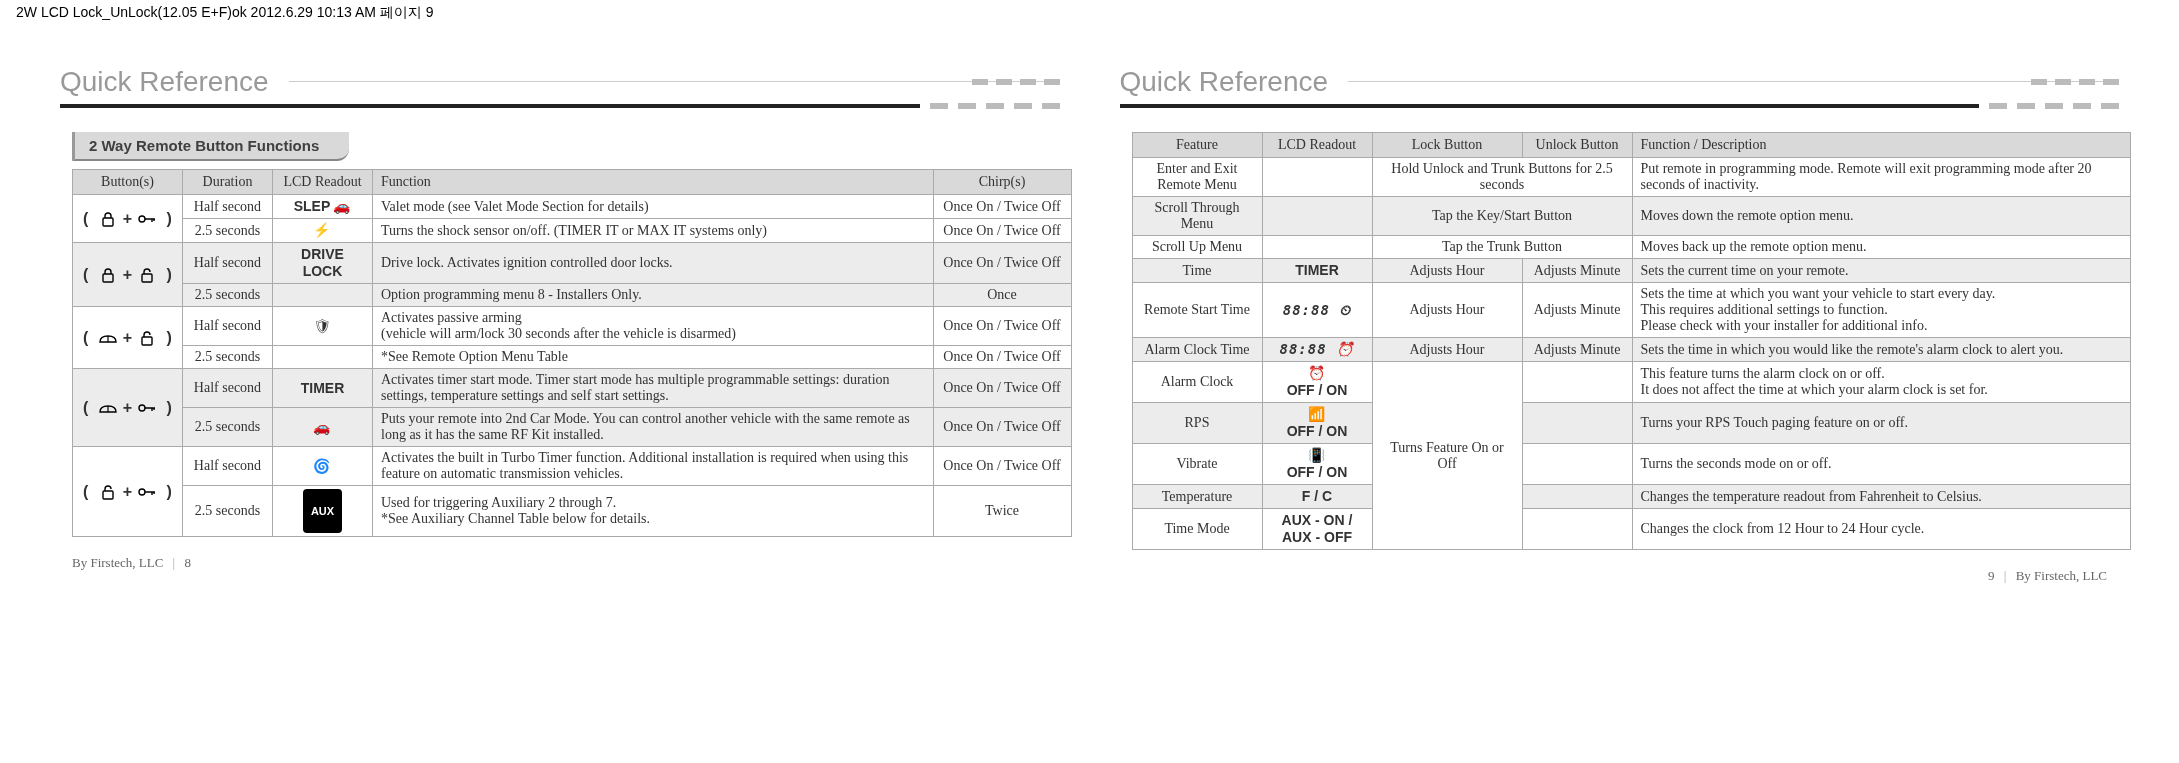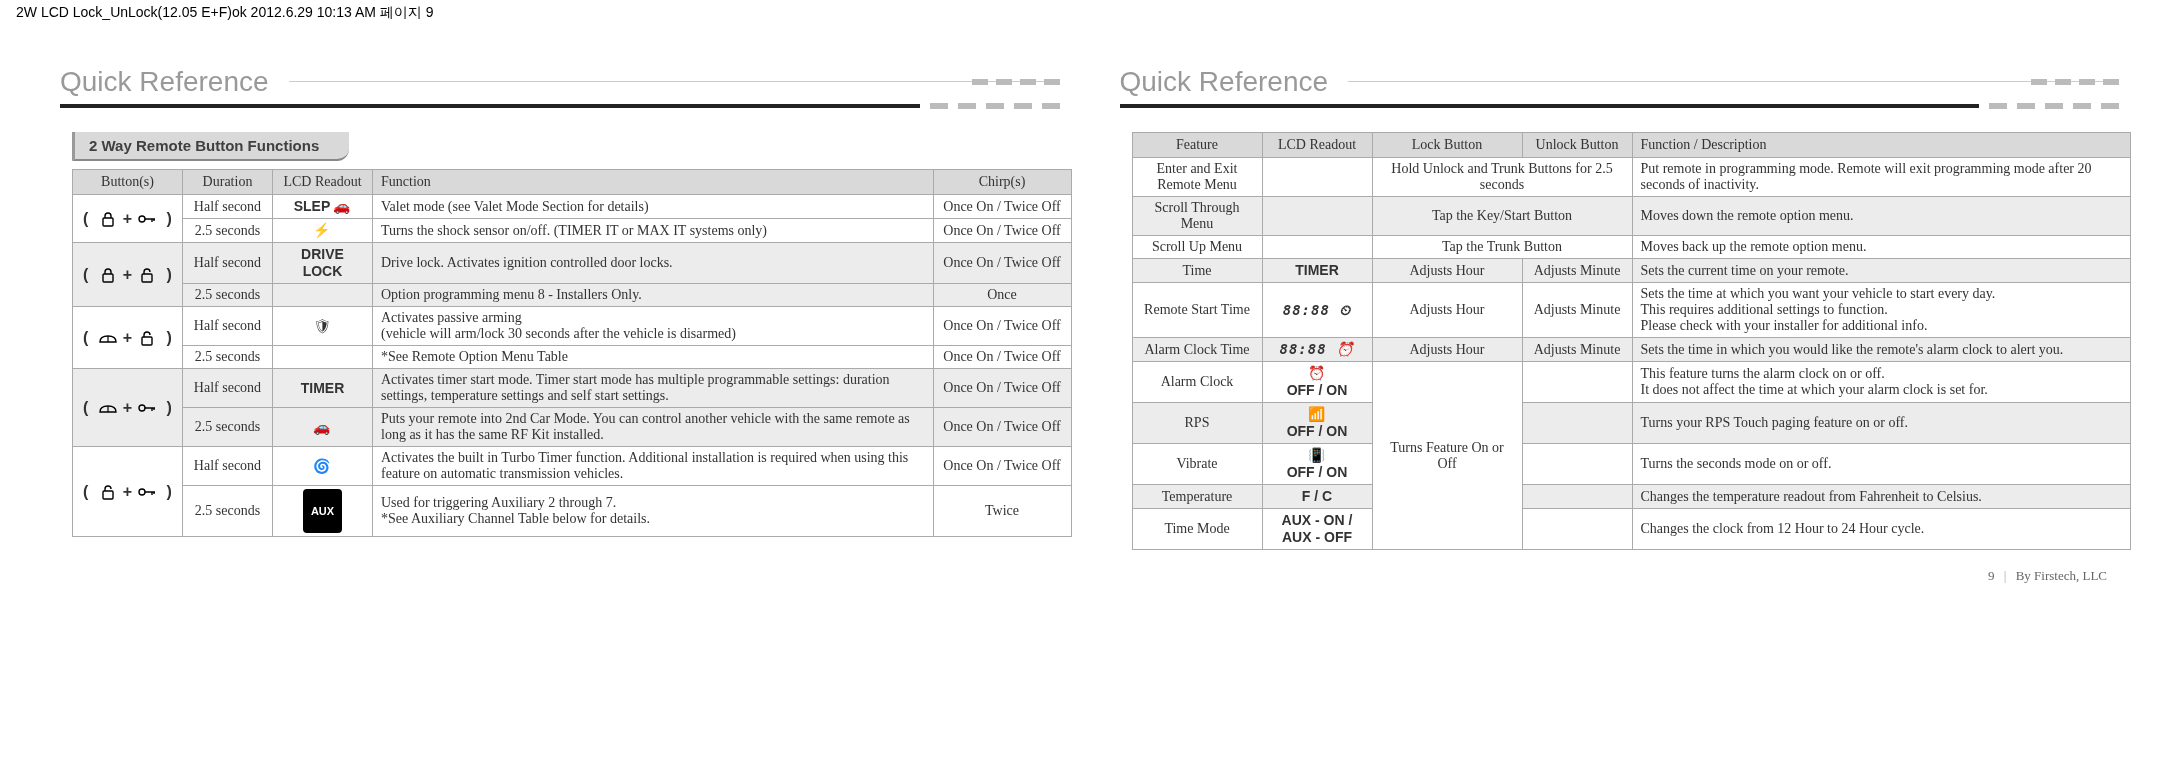--- a/index.html
+++ b/index.html
@@ -309,20 +309,25 @@
           <tr>
             <td class="center">2.5 seconds</td>
             <td class="center"><span style="display:inline-block;background:#000;color:#fff;border-radius:4px;padding:16px 8px;font-family:Arial;font-weight:bold;font-size:11px;">AUX</span></td>
             <td class="func" style="white-space:pre-line">Used for triggering Auxiliary 2 through 7.
 *See Auxiliary Channel Table below for details.</td>
             <td class="center">Twice</td>
           </tr>
         </tbody>
     </table>
 
+    <div class="footer left">
+      <span>By Firstech, LLC</span>
+      <span class="sep">|</span>
+      <span>8</span>
+    </div>
   </div>
 
   <div class="page">
     <div class="page-title-bar">
       <span class="page-title">Quick Reference</span>
       <div class="title-rule">
           <div class="dots">
             <span></span>
             <span></span>
             <span></span>

